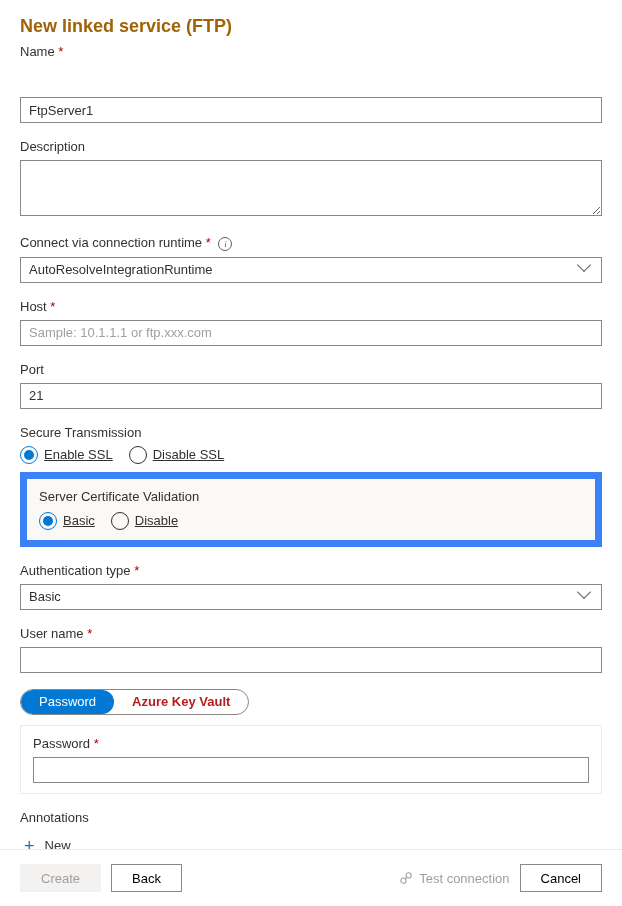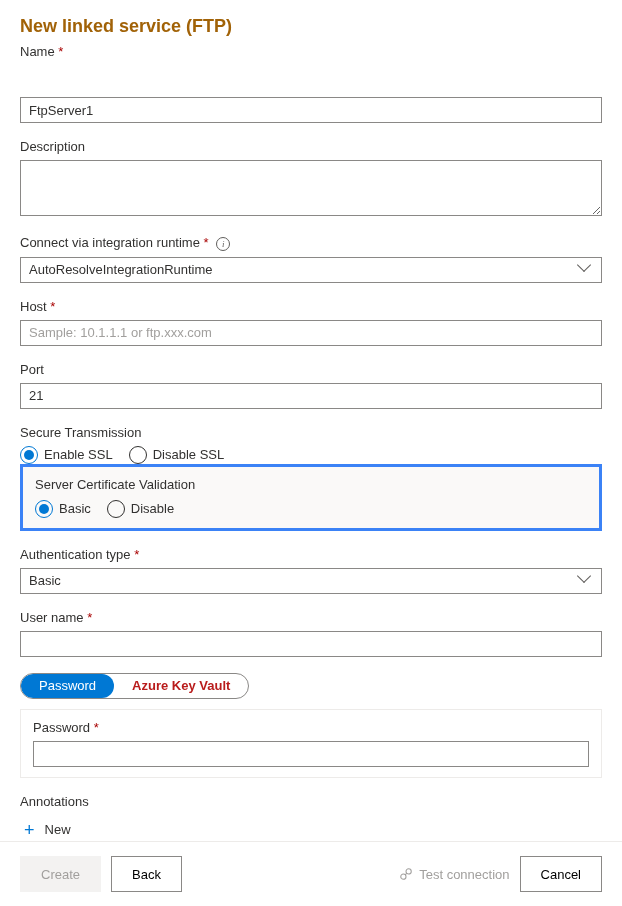--- a/index.html
+++ b/index.html
@@ -72,43 +72,44 @@
       margin-right: 4px;
       position: relative;
       top: -2px;
     }
     .radio-row { display: flex; gap: 16px; align-items: center; }
     .radio {
       display: inline-flex;
       align-items: center;
       gap: 6px;
       cursor: pointer;
+      text-decoration: underline;
     }
     .radio-circle {
       width: 18px; height: 18px;
       border-radius: 50%;
       border: 1px solid #323130;
       display: inline-flex;
       align-items: center;
       justify-content: center;
     }
     .radio.selected .radio-circle {
       border: 1px solid #0078d4;
     }
     .radio.selected .radio-circle::after {
       content: "";
       width: 10px; height: 10px;
       border-radius: 50%;
       background: #0078d4;
     }
     .sub-panel {
       background: #faf9f8;
-      border: 3px solid #3b82f6;
+      border: 7px solid #3b82f6;
       padding: 10px 12px;
-      margin-top: 0;
+      margin-top: 8px;
     }
     .sub-panel .field-label { margin-bottom: 8px; }
     .pill-toggle {
       display: inline-flex;
       border: 1px solid #8a8886;
       border-radius: 14px;
       overflow: hidden;
       height: 26px;
       margin-bottom: 10px;
     }
@@ -157,21 +158,21 @@
       position: absolute;
       bottom: 0; left: 0; right: 0;
       border-top: 1px solid #edebe9;
       padding: 14px 20px;
       display: flex;
       align-items: center;
       gap: 10px;
       background: #fff;
     }
     .btn {
-      height: 36px;
+      height: 28px;
       padding: 0 20px;
       border: 1px solid #8a8886;
       background: #fff;
       font-size: 13px;
       cursor: pointer;
       font-family: inherit;
     }
     .btn.disabled {
       background: #f3f2f1;
       color: #a19f9d;
@@ -202,21 +203,21 @@
   <input type="text" class="focused" value="FtpServer1" style="">
 </div>
 
 <div class="field">
   <label class="field-label">Description</label>
   <textarea style=""></textarea>
 </div>
 
 <div class="field">
   <label class="field-label">
-    <span class="required">Connect via integration runtime</span>
+    <span class="required">Connect via connection runtime</span>
     <span class="info-icon">i</span>
   </label>
   <div class="select">
     <span>AutoResolveIntegrationRuntime</span>
     <span class="chevron"></span>
   </div>
 </div>
 
 <div class="field">
   <label class="field-label required">Host</label>

